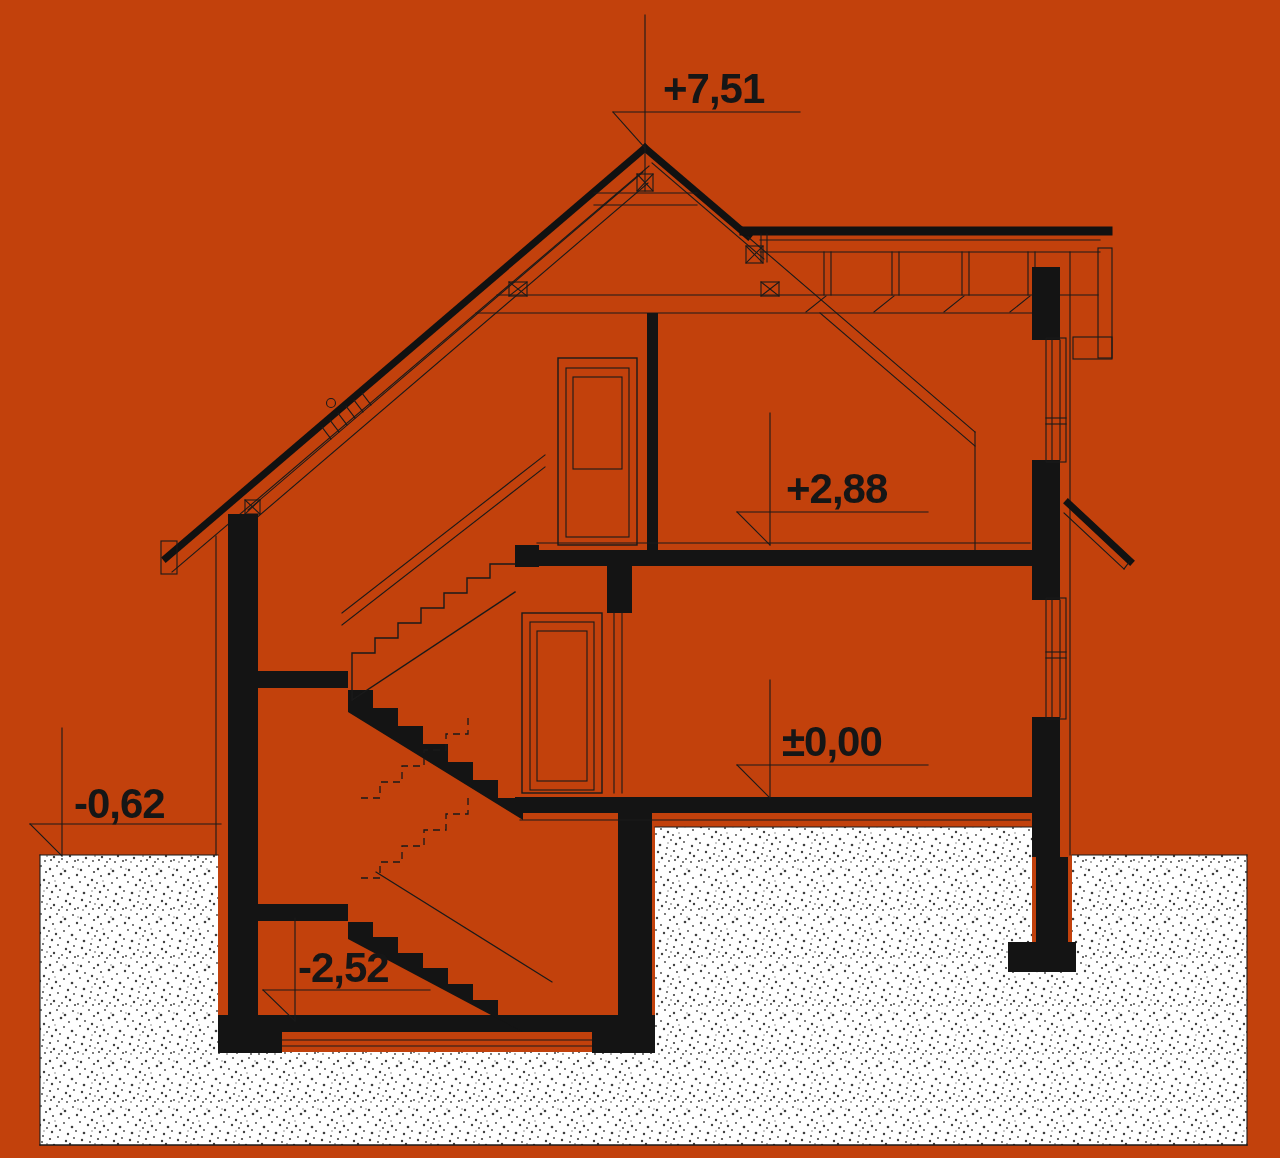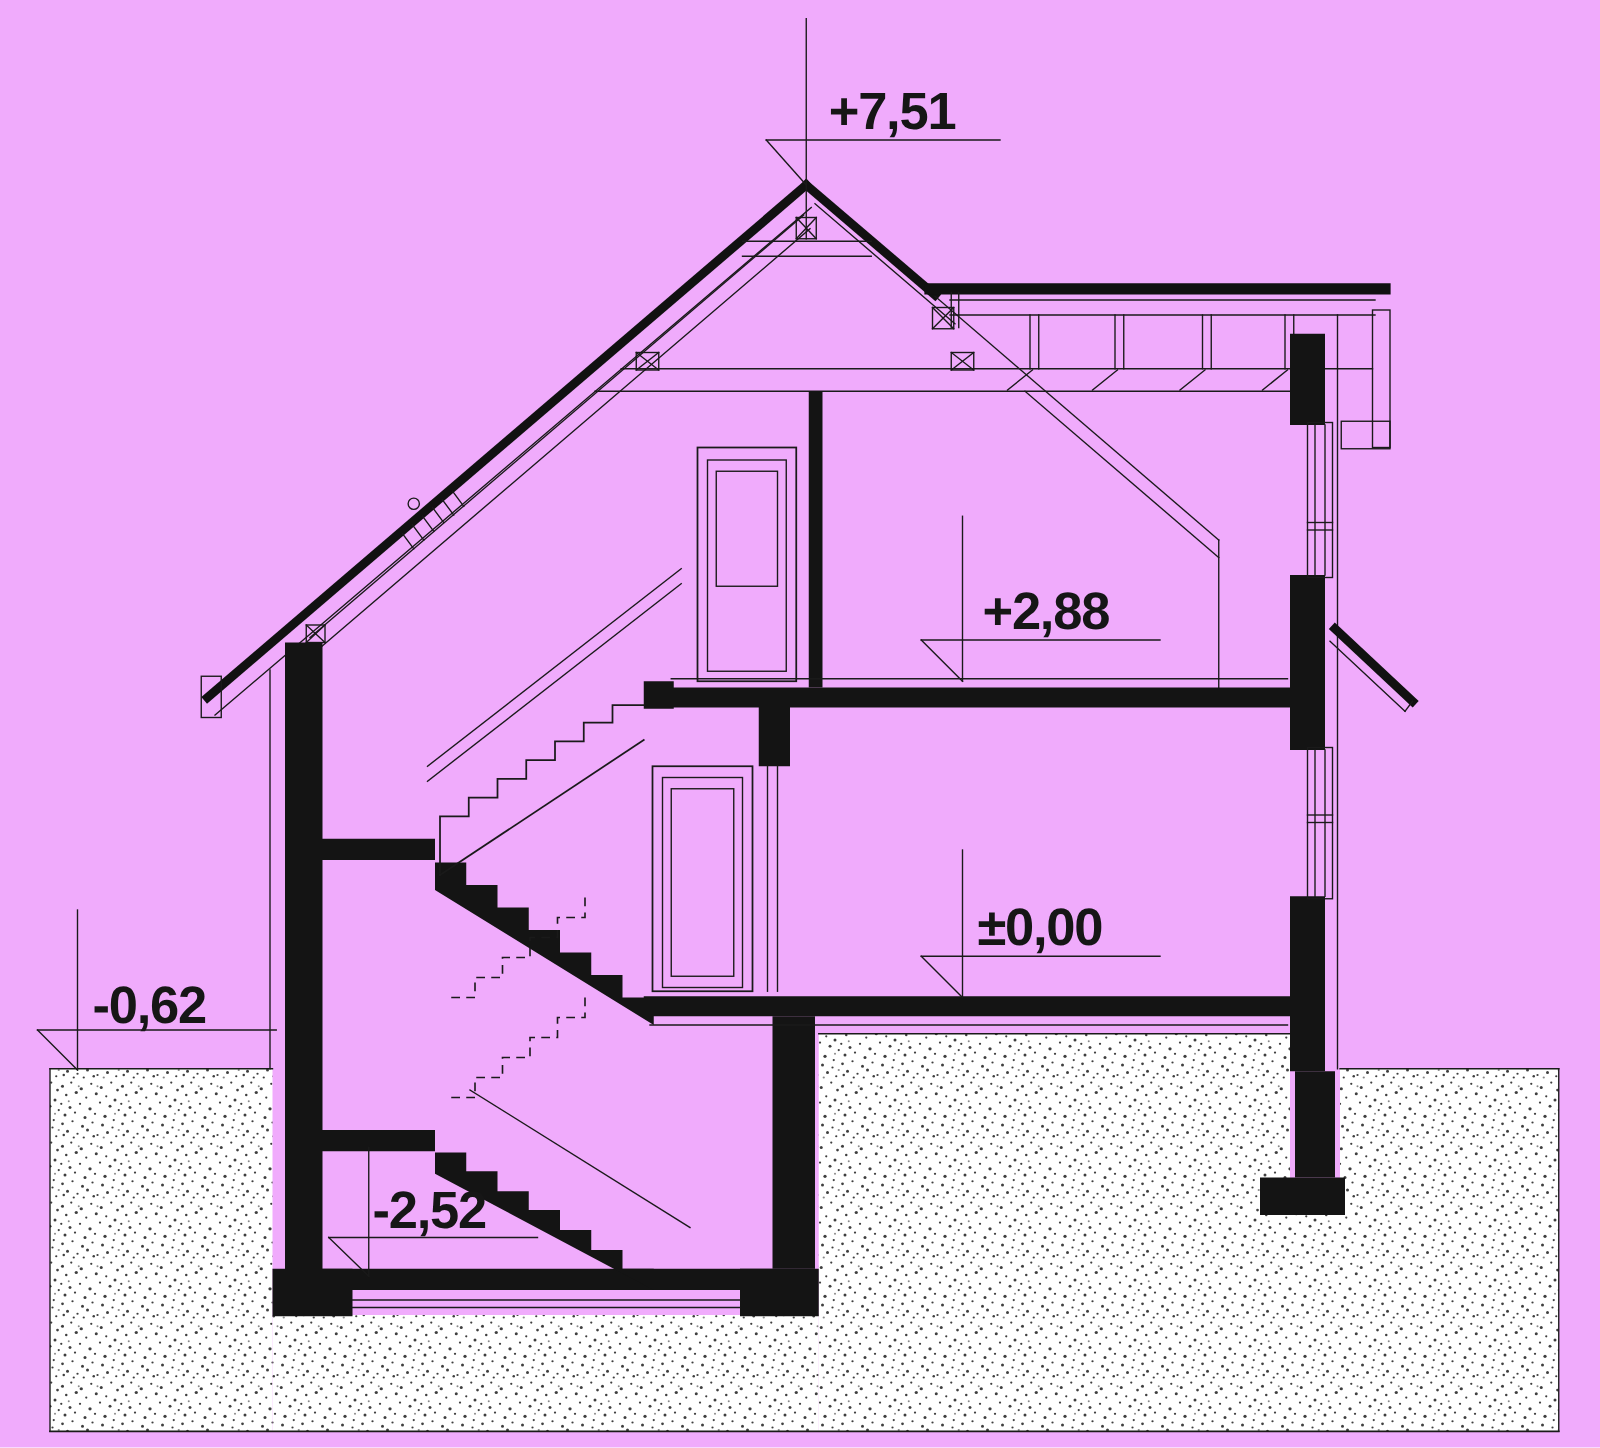--- a/index.html
+++ b/index.html
@@ -1,16 +1,16 @@
 <!DOCTYPE html>
 <html><head>
 <meta charset="utf-8">
 <style>
   html,body{margin:0;padding:0;background:#fff;}
-  .stage{position:relative;width:1280px;height:1158px;background:#f0abfc;overflow:hidden;
+  .stage{position:relative;width:1280px;height:1158px;background:#c2410c;overflow:hidden;
          font-family:"Liberation Sans",sans-serif;}
   svg{display:block}
   .ln{stroke:#1a1a1a;stroke-width:1.4;fill:none;stroke-linecap:square}
   .thin{stroke:#1a1a1a;stroke-width:1.1;fill:none;stroke-linecap:square}
   .thick{stroke:#111;stroke-width:7;fill:none;stroke-linecap:square}
   .roof9{stroke:#111;stroke-width:9;fill:none;stroke-linecap:square}
   .blk{fill:#141414;stroke:none}
   .dash{stroke:#1a1a1a;stroke-width:1.3;fill:none;stroke-dasharray:7 5}
   .lvl{font-family:"Liberation Sans",sans-serif;font-weight:bold;font-size:42px;
        fill:#161616;letter-spacing:-1px}

